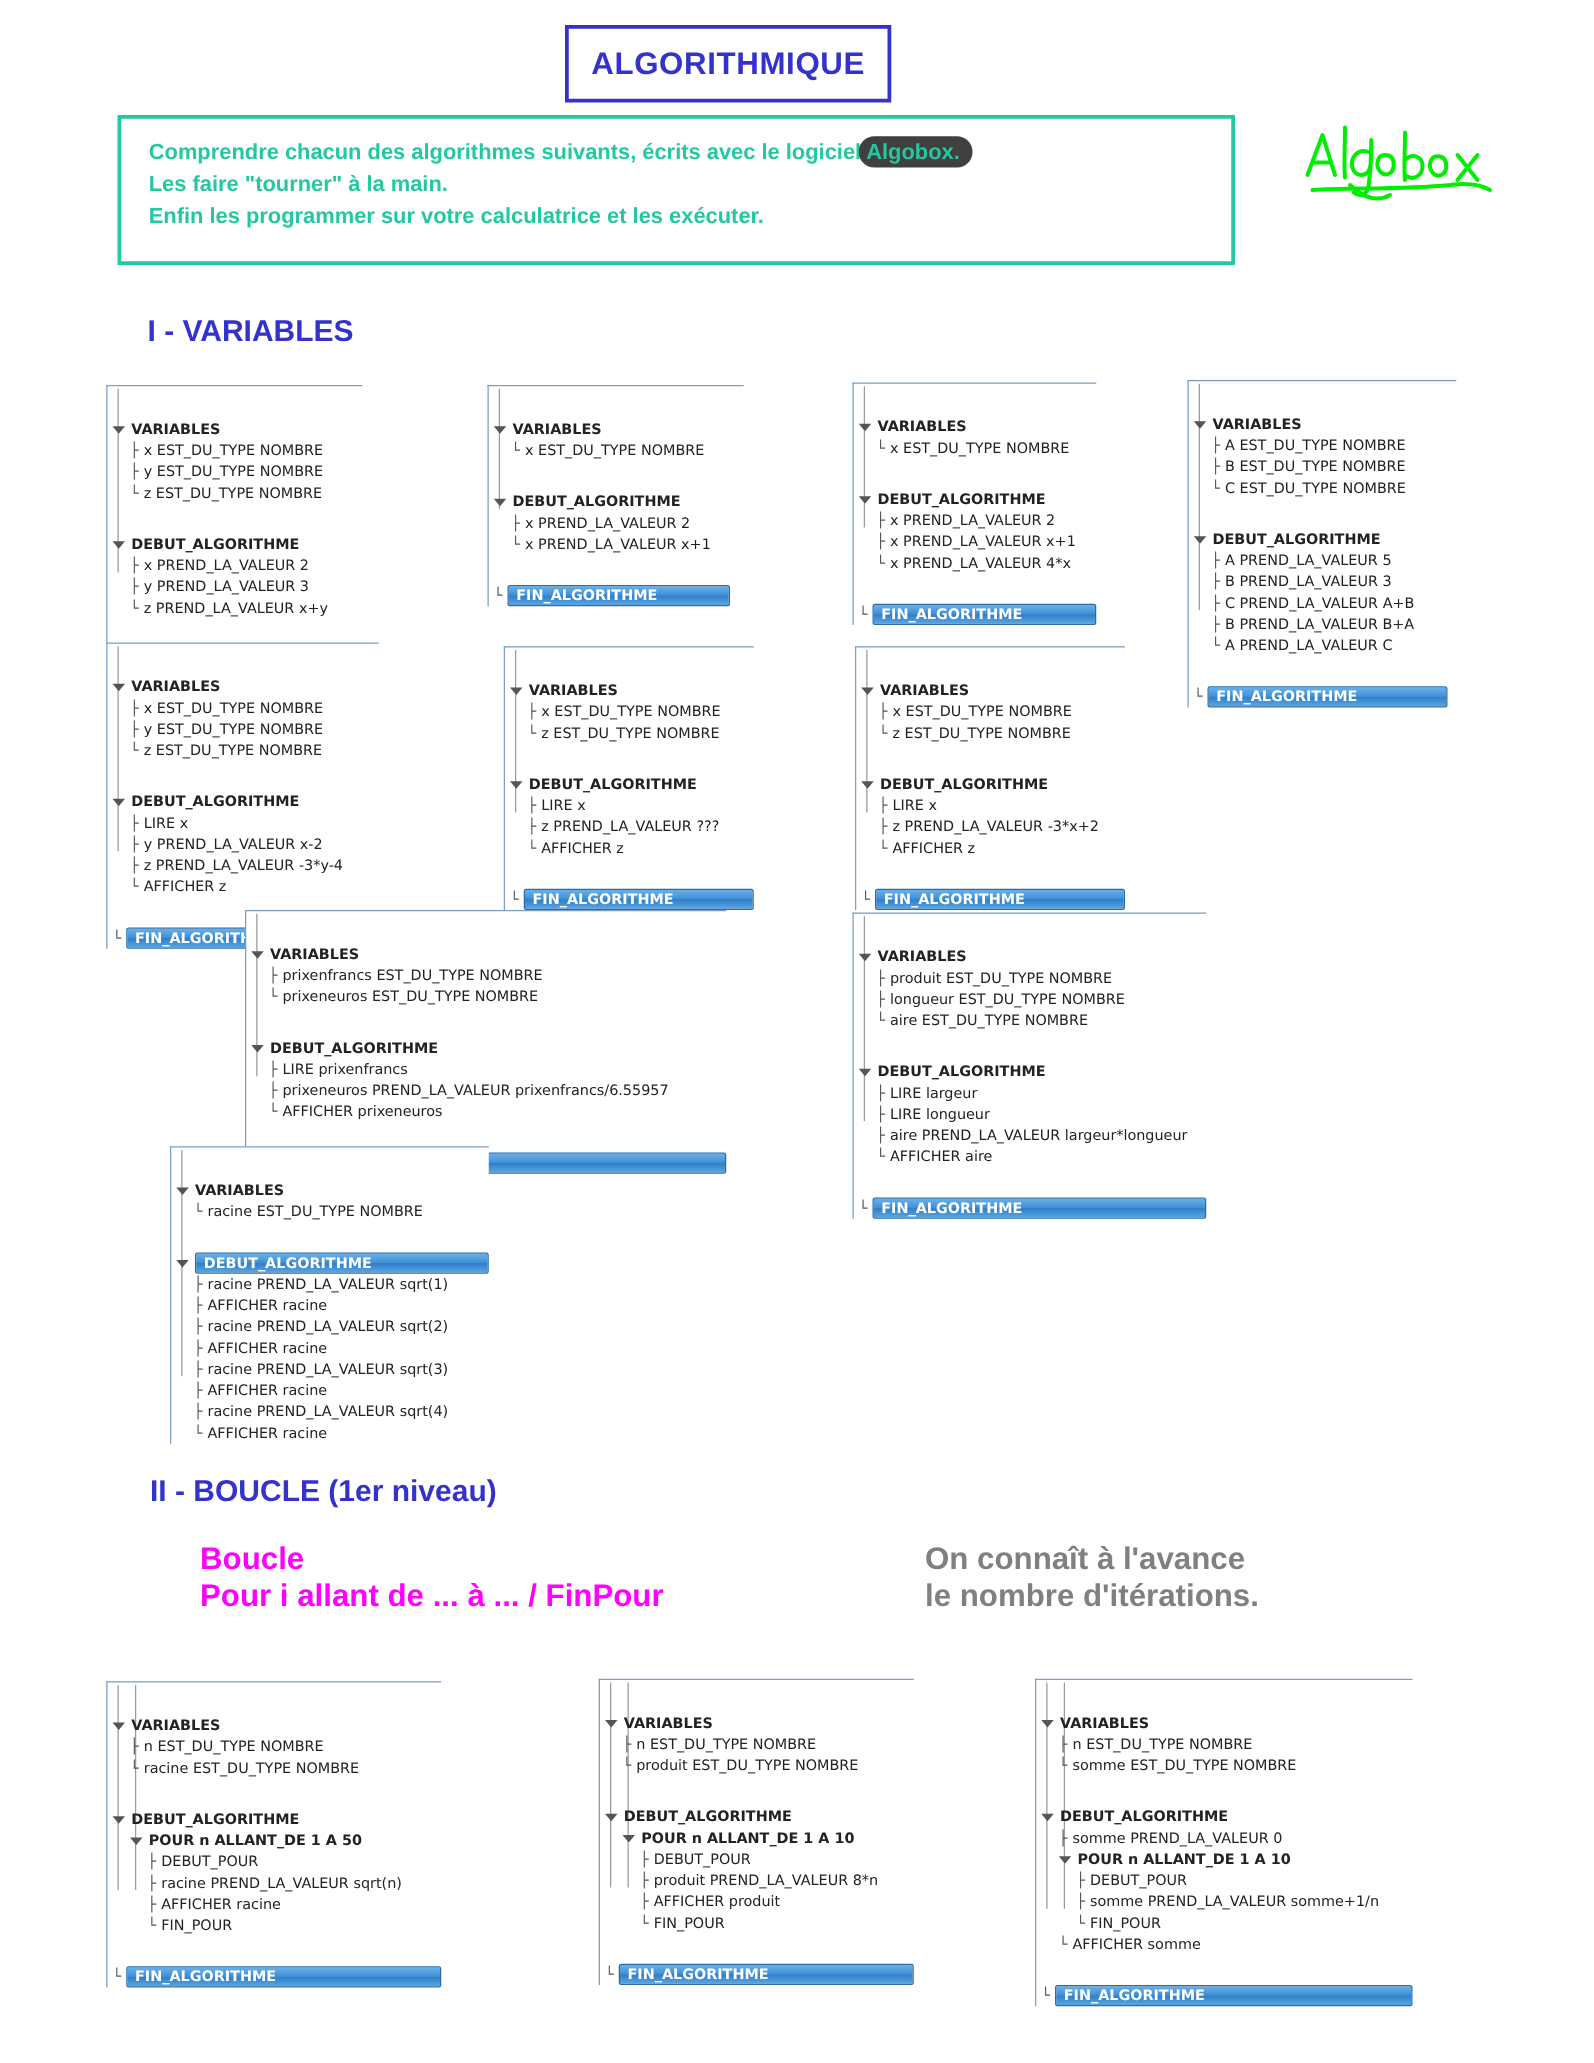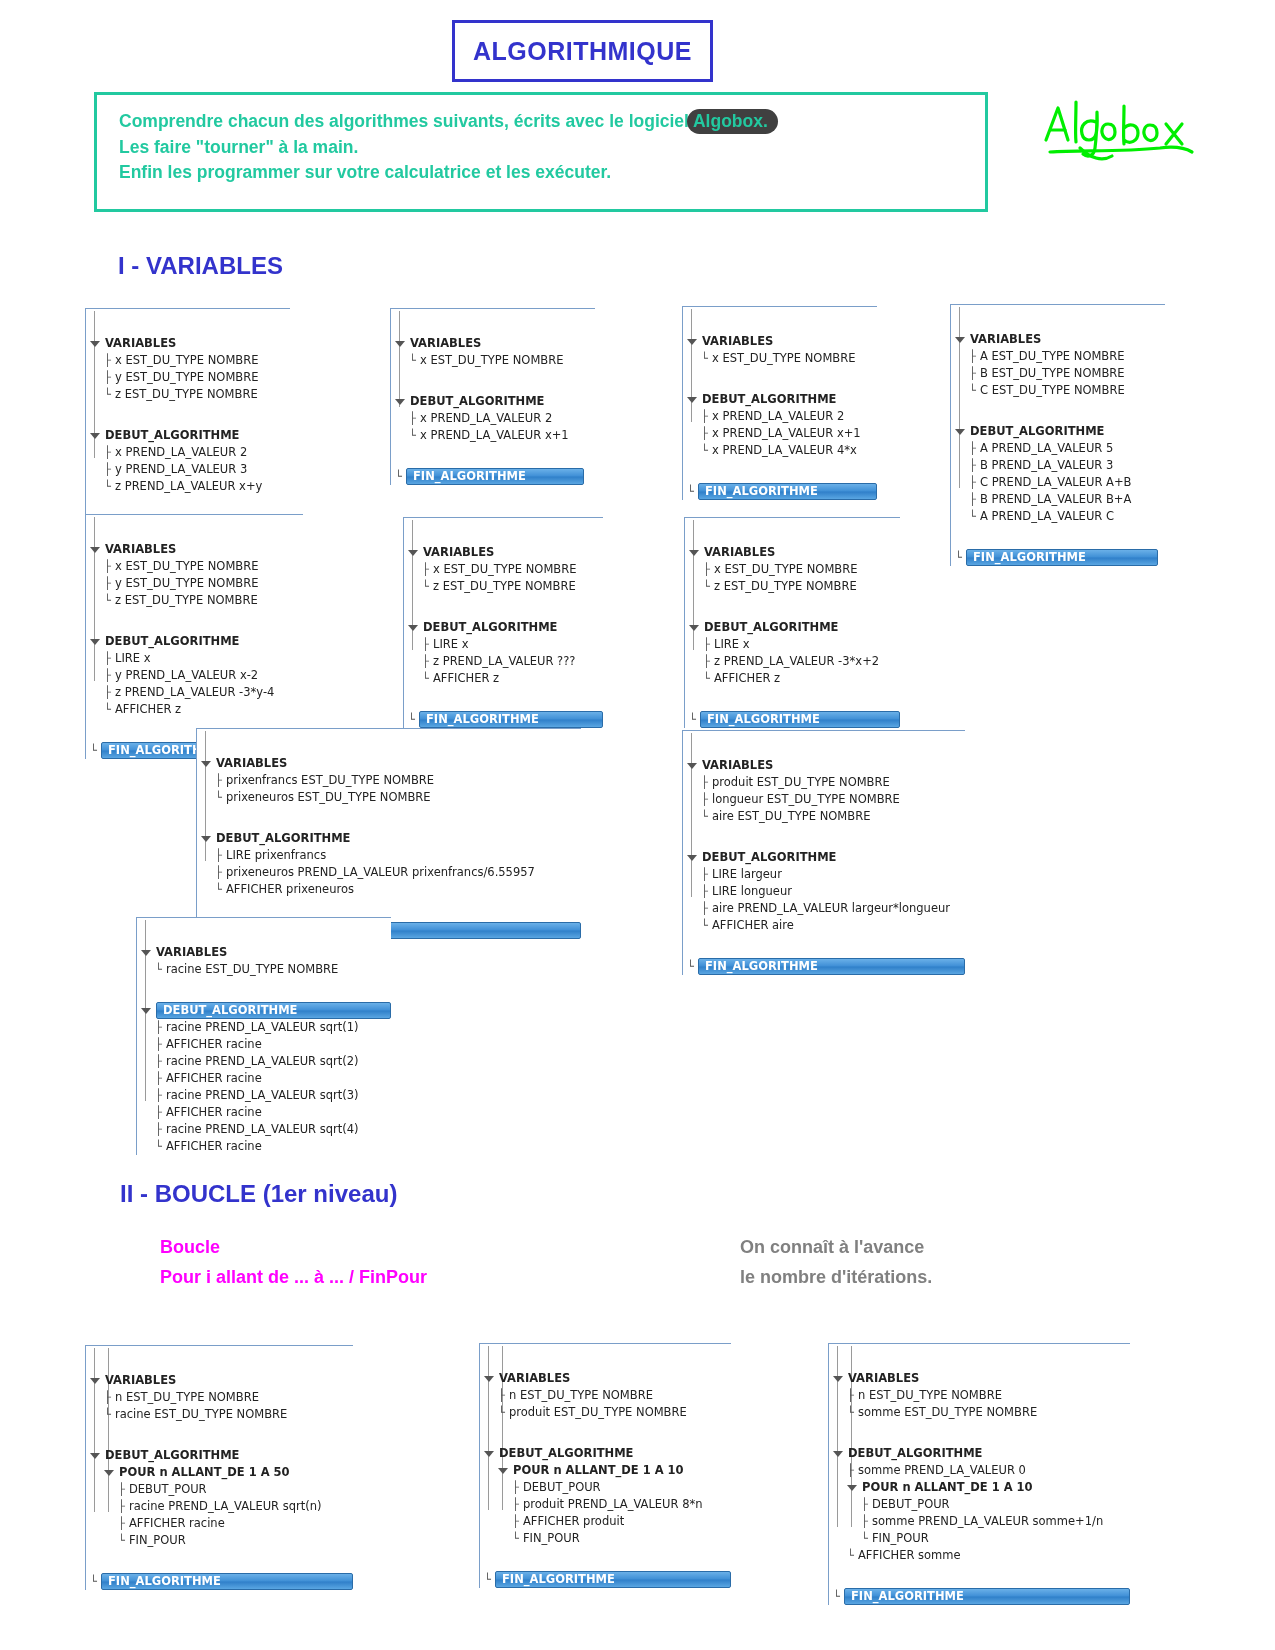--- a/index.html
+++ b/index.html
@@ -80,21 +80,21 @@
     font-size: 24px;
     font-family: "Liberation Sans", sans-serif;
     white-space: nowrap;
     margin-left: 40px;
   }
 
   
   .loop-label {
     position: absolute;
     font-weight: bold;
-    font-size: 18px;
+    font-size: 25px;
     line-height: 30px;
     font-family: "Liberation Sans", sans-serif;
     white-space: nowrap;
   }
   .loop-label.magenta { color: #ff00ff; }
   .loop-label.grey    { color: #808080; }
 
   
   .algo {
     position: absolute;

